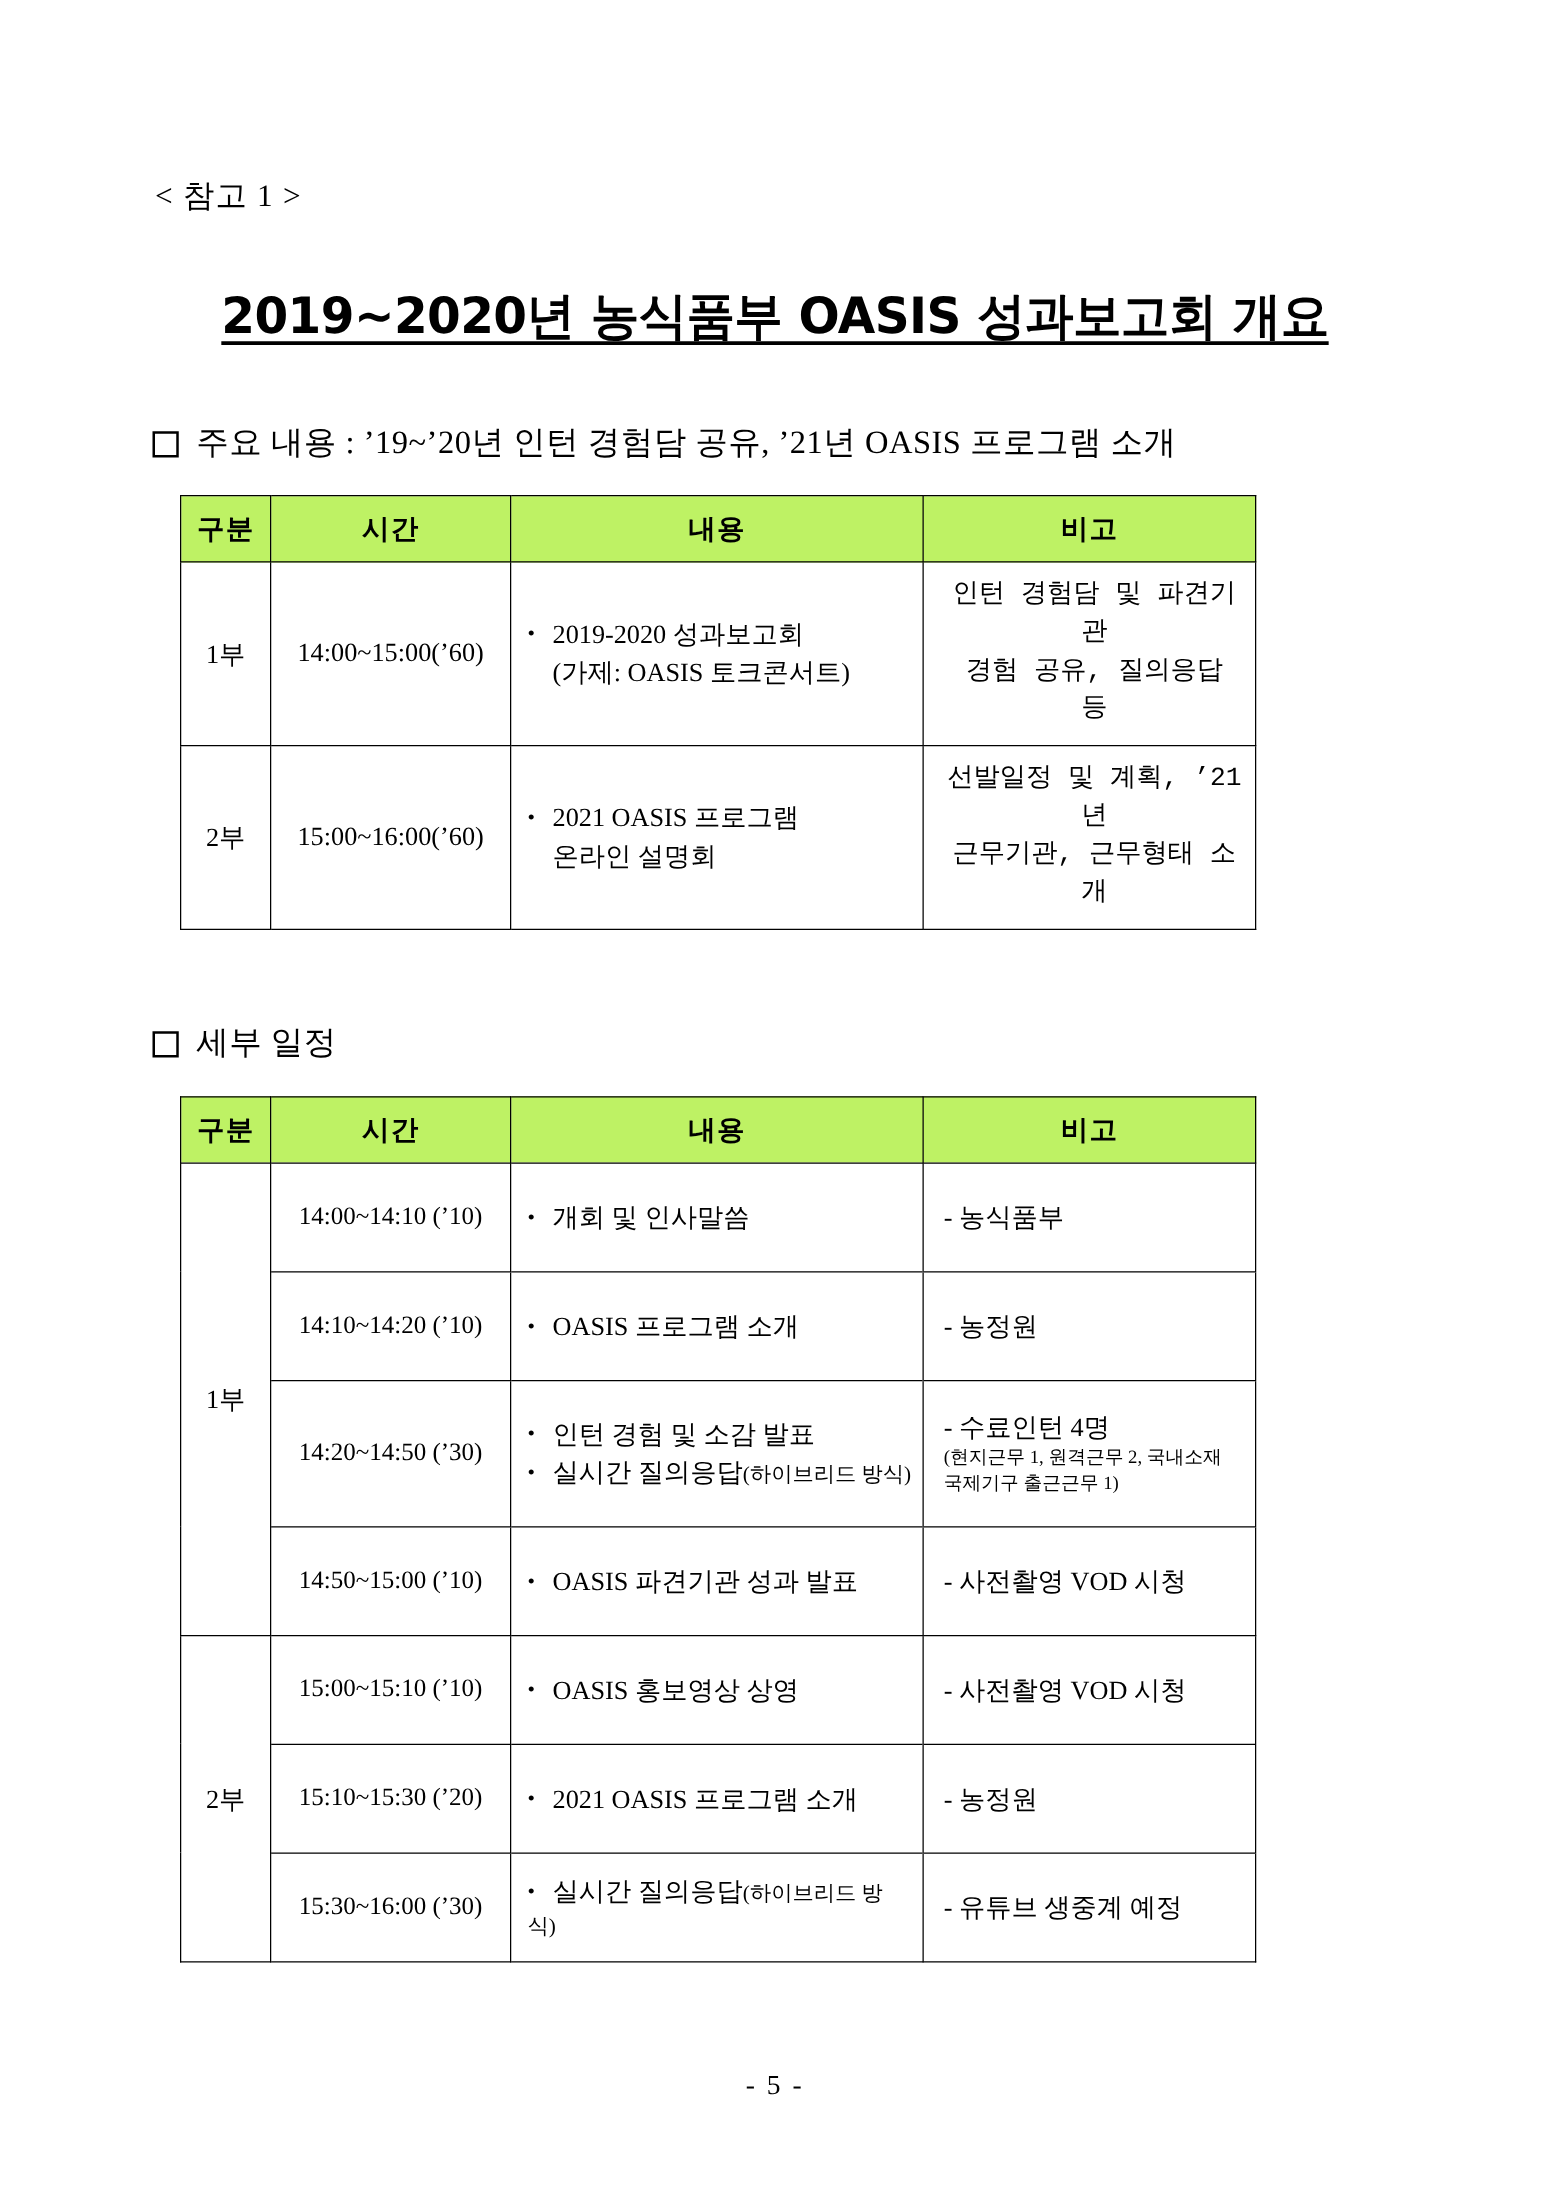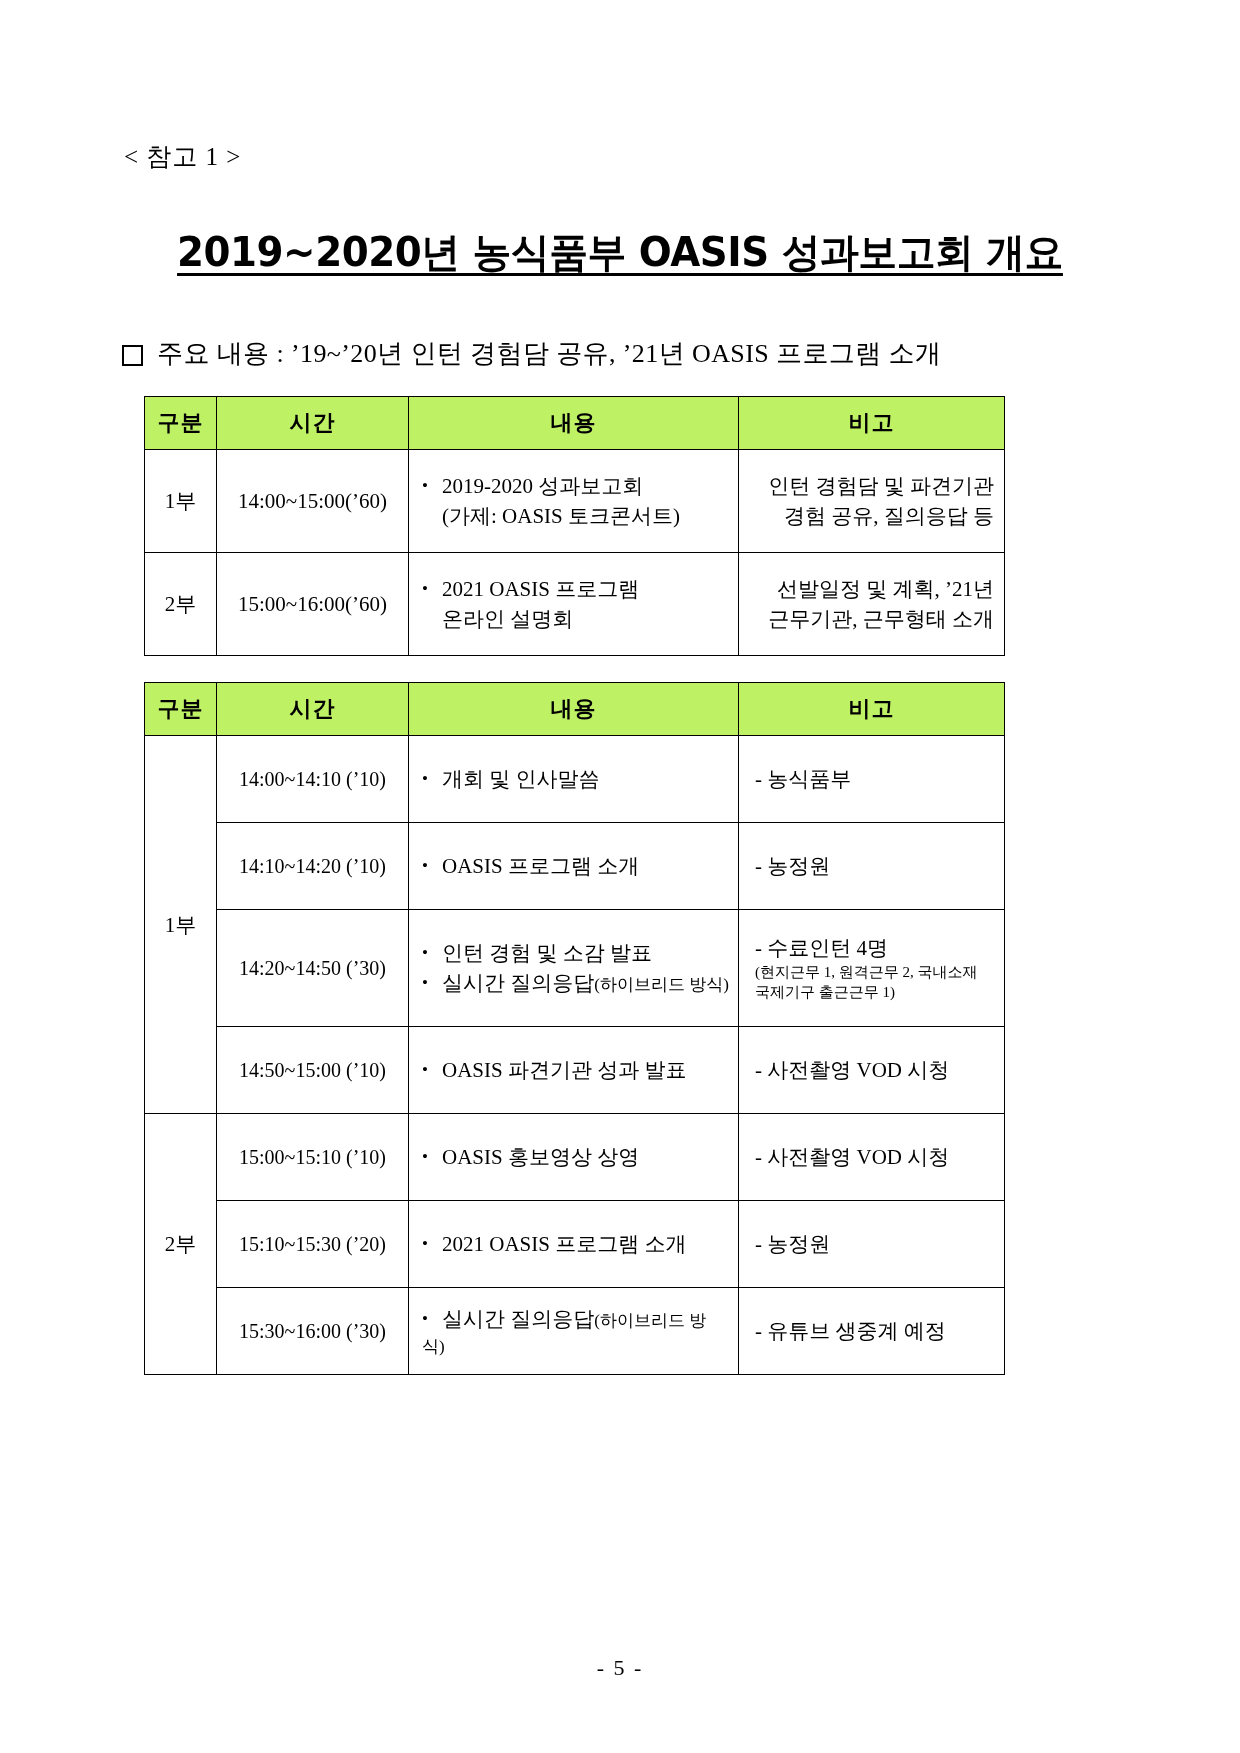--- a/index.html
+++ b/index.html
@@ -101,21 +101,21 @@
     width: 20px;
     font-size: 17px;
     vertical-align: 2px;
   }
   .row-line { white-space: nowrap; }
   .small { font-size: 17px; }
   .xsmall { font-size: 15px; line-height: 1.35; }
 
   .t1 td { height: 78px; }
   .t1 .desc { line-height: 1.45; }
-  .t1 .note { line-height: 1.45; text-align: right; padding-left: 18px; }
+  .t1 .note { line-height: 1.45; text-align: center; padding-left: 18px; font-family: Liberation Mono, monospace; }
 
   
   .t2 td.dotted-b { border-bottom: 1px dotted #555; }
   .t2 td.solid-b { border-bottom: 1px solid #000; }
   .t2 td.time { font-size: 20px; }
   .t2 td.left { font-size: 21px; }
   .t2 td.remark { text-align: left; padding-left: 16px; font-size: 21px; margin-left: 10px; }
 
   .two-line { line-height: 1.45; }
 
@@ -180,20 +180,24 @@
           <div class="row-line"><span class="bul"></span><span>온라인 설명회</span></div>
         </td>
         <td class="cell note">
           <div>선발일정 및 계획, ’21년</div>
           <div>근무기관, 근무형태 소개</div>
         </td>
       </tr>
     </tbody>
   </table>
 
+  <div class="section-head" style="margin-top:72px;">
+    <span class="sq"></span>
+    <span class="txt">세부 일정</span>
+  </div>
 
   <table class="t2">
     <colgroup>
       <col style="width:72px">
       <col style="width:192px">
       <col style="width:330px">
       <col style="width:266px">
     </colgroup>
     <thead>
       <tr>

